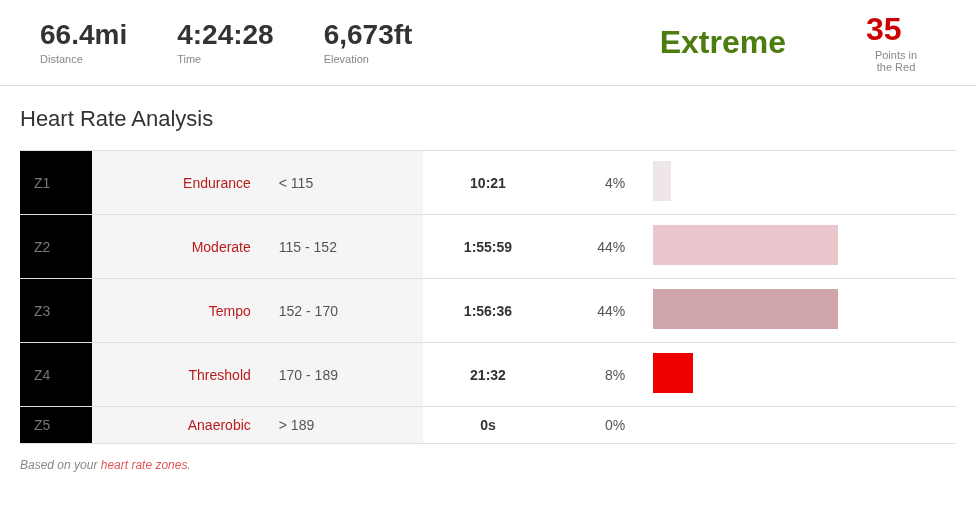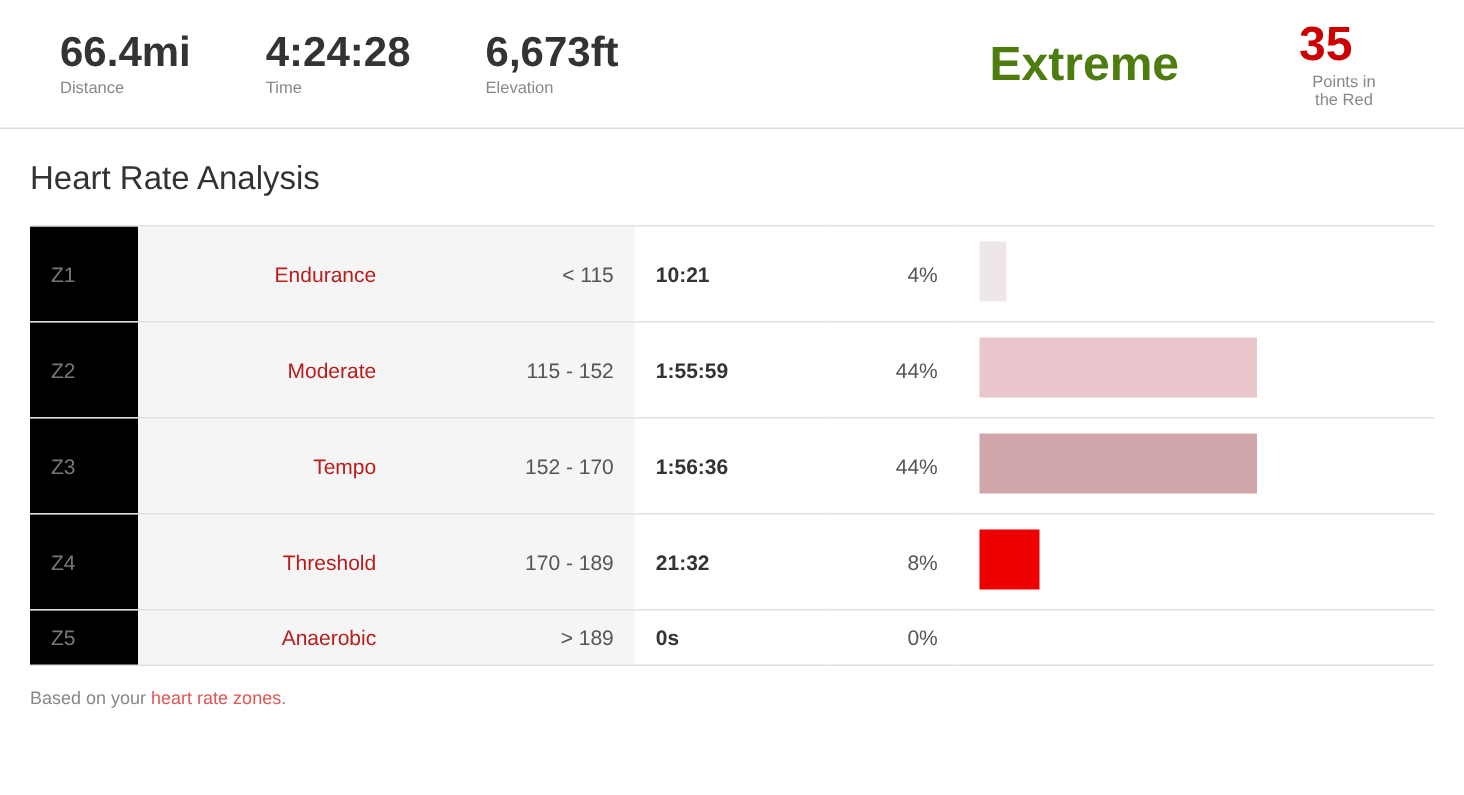--- a/index.html
+++ b/index.html
@@ -93,25 +93,24 @@
     .name-col {
       width: 120px;
       background: #f5f5f5;
       color: #b91c1c;
       text-align: right;
     }
     .range-col {
       width: 110px;
       background: #f5f5f5;
       color: #555;
-      text-align: right;
     }
     .time-col {
       width: 90px;
-      text-align: left;
+      text-align: center;
       font-weight: bold;
       color: #333;
     }
     .pct-col {
       width: 60px;
       text-align: right;
       color: #555;
     }
     .bar-col {
       width: 220px;
@@ -120,20 +119,21 @@
     .bar {
       height: 40px;
       display: inline-block;
     }
 
     
     .footer-note {
       margin-top: 14px;
       font-size: 12px;
       color: #888;
+      font-style: italic;
     }
     .footer-note a {
       color: #e05555;
       text-decoration: none;
     }
   </style>
 </head>
 <body>
 
 <div class="stats-bar">

